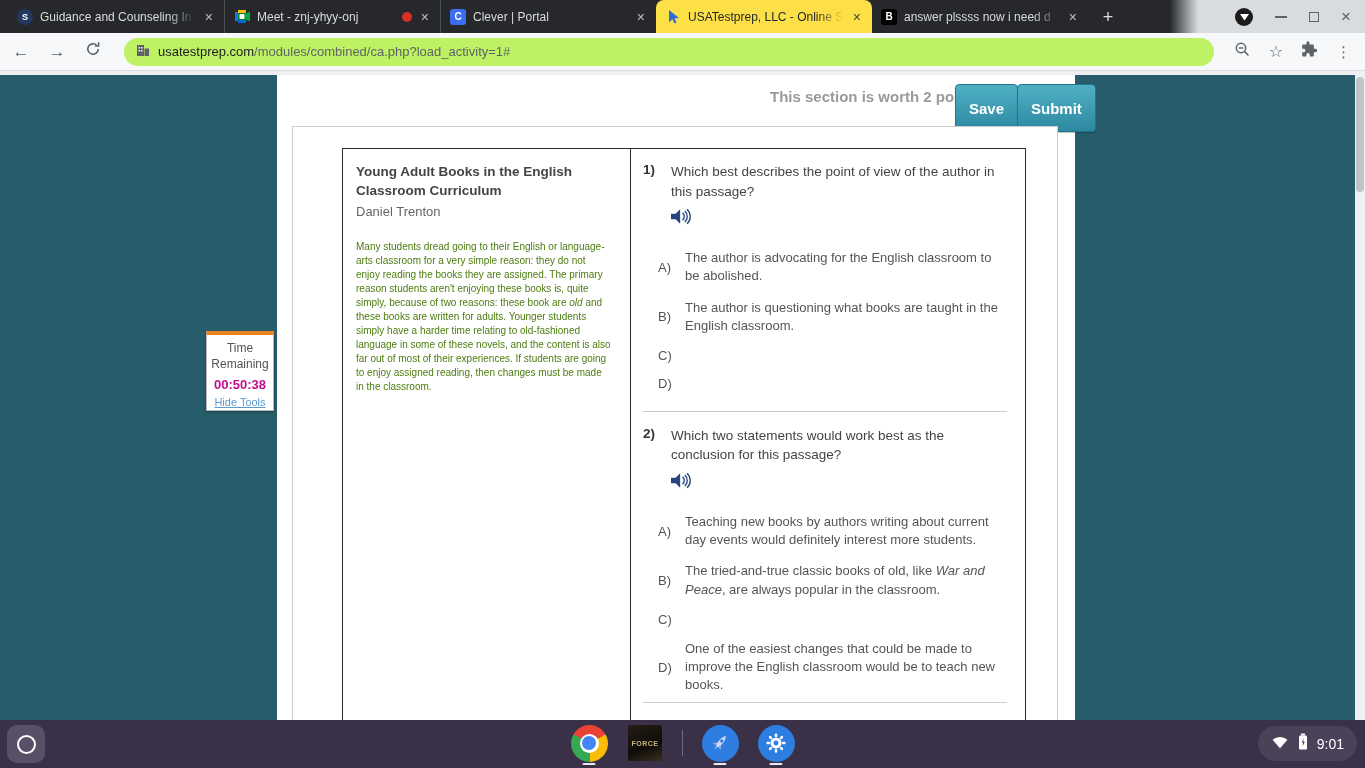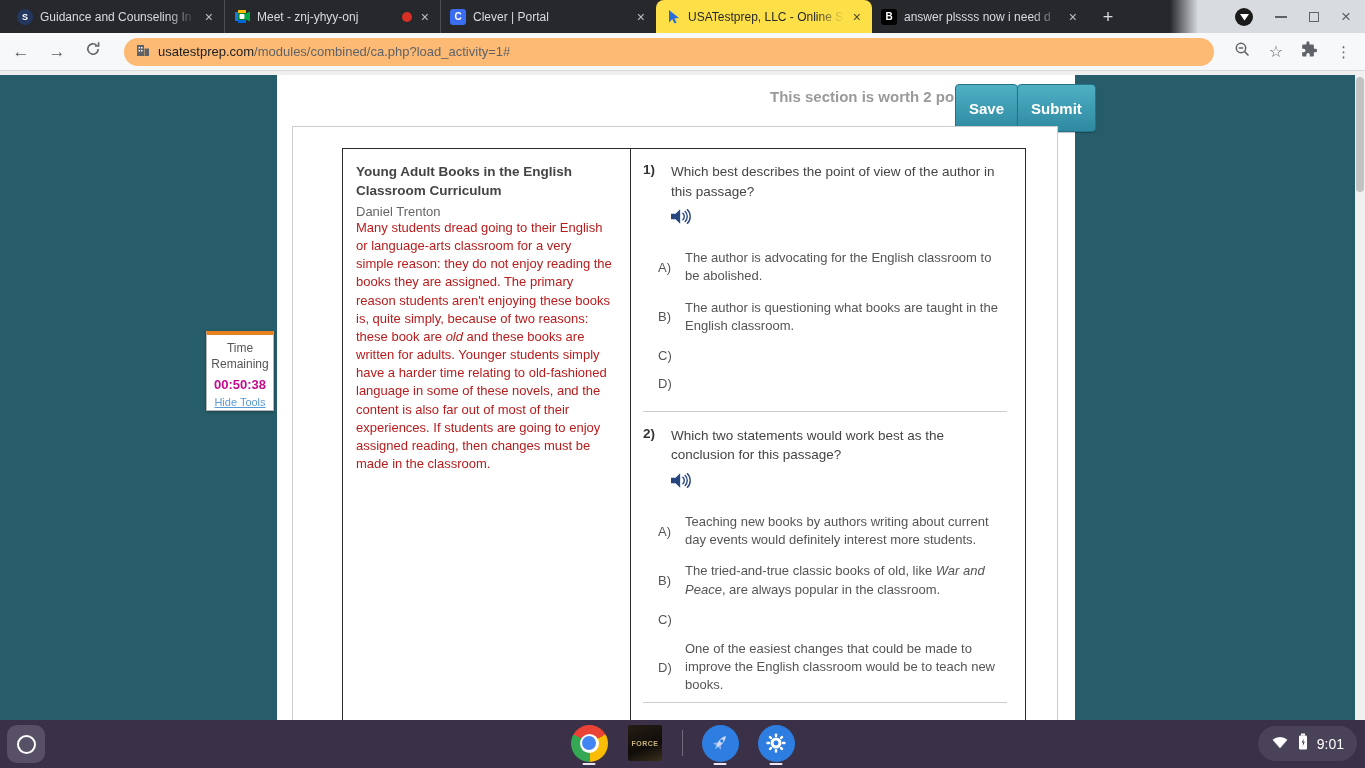--- a/index.html
+++ b/index.html
@@ -25,42 +25,42 @@
   .winctl { position:absolute; top:0; right:0; height:33px; display:flex; align-items:center; gap:22px; padding-right:14px; }
   .avatar-circle { width:18px; height:18px; border-radius:50%; background:#1b1b1b; display:flex; align-items:center; justify-content:center; }
   .avatar-circle svg { display:block; }
   .ctl-min { width:12px; height:2px; background:#5f6368; }
   .ctl-max { width:10px; height:10px; border:1.6px solid #5f6368; position:relative; }
   .ctl-close { font-size:17px; color:#5f6368; line-height:1; }
 
   
   .toolbar { position:absolute; left:0; top:33px; width:1365px; height:38px; background:#f7f8f9; border-bottom:1px solid #d7dade; display:flex; align-items:center; padding:0 10px; gap:14px; }
   .nav-ic { font-size:17px; color:#5f6368; width:22px; text-align:center; }
-  .omnibox { flex:1; height:28px; background:#fdba74; border-radius:14px; display:flex; align-items:center; gap:8px; padding:0 12px; margin:0 6px; }
+  .omnibox { flex:1; height:28px; background:#bef264; border-radius:14px; display:flex; align-items:center; gap:8px; padding:0 12px; margin:0 6px; }
   .omnibox .url { font-size:13px; white-space:nowrap; overflow:hidden; }
   .url .domain { color:#202124; }
   .url .path { color:#5f6368; }
   .tb-right { display:flex; align-items:center; gap:18px; padding-right:4px; }
   .star { font-size:16px; color:#5f6368; }
   .dots { font-size:15px; color:#5f6368; }
 
   
   .content { position:absolute; left:0; top:71px; width:1365px; height:649px; background:#275d6b; }
   .content .top-strip { position:absolute; left:0; top:0; width:1365px; height:4px; background:#efefef; }
   .page { position:absolute; left:277px; top:4px; width:798px; height:645px; background:#fff; }
   .section-note { position:absolute; left:493px; top:13px; font-size:15px; font-weight:bold; color:#9a9a9a; white-space:nowrap; }
   .btn { position:absolute; top:9px; height:48px; padding:0 13px; background:linear-gradient(#4fb0c4,#2e89a0); border:1px solid #23758a; border-radius:4px; color:#fff; font-weight:bold; font-size:15px; display:flex; align-items:center; box-shadow:0 1px 1px rgba(0,0,0,.25); }
   .btn.save { left:678px; }
   .btn.submit { left:740px; }
   .outer-box { position:absolute; left:15px; top:51px; width:766px; height:740px; background:#fff; border:1px solid #ccc; }
   .qa-table { position:absolute; left:49px; top:21px; width:684px; height:573px; border:1px solid #2a2a2a; display:flex; background:#fff; }
   .passage-col { width:288px; border-right:1px solid #2a2a2a; padding:14px 18px 14px 13px; }
   .passage-title { font-size:13.5px; font-weight:bold; color:#444; line-height:1.4; }
   .passage-author { font-size:13px; color:#666; margin-top:3px; }
-  .passage-body { font-size:13px; color:#b91c1c; line-height:1.4; }
+  .passage-body { font-size:10px; color:#4d7c0f; line-height:1.4; margin-top:21px; }
   .it { font-style:italic; }
   .question-col { flex:1; padding:13px 18px 0 12px; position:relative; }
   .q-block { padding-bottom:8px; }
   .q-block.second { border-top:1px solid #ccc; margin-top:12px; padding-top:14px; border-bottom:1px solid #ccc; }
   .q-head { display:flex; gap:9px; }
   .q-num { font-size:13.5px; font-weight:bold; color:#333; width:19px; flex:none; }
   .q-text { font-size:13.5px; color:#444; line-height:1.45; }
   .q-audio { margin:7px 0 0 28px; width:22px; height:17px; }
   .answers { margin-top:20px; display:flex; flex-direction:column; gap:13px; }
   .ans { display:flex; align-items:center; gap:9px; padding-left:15px; }

